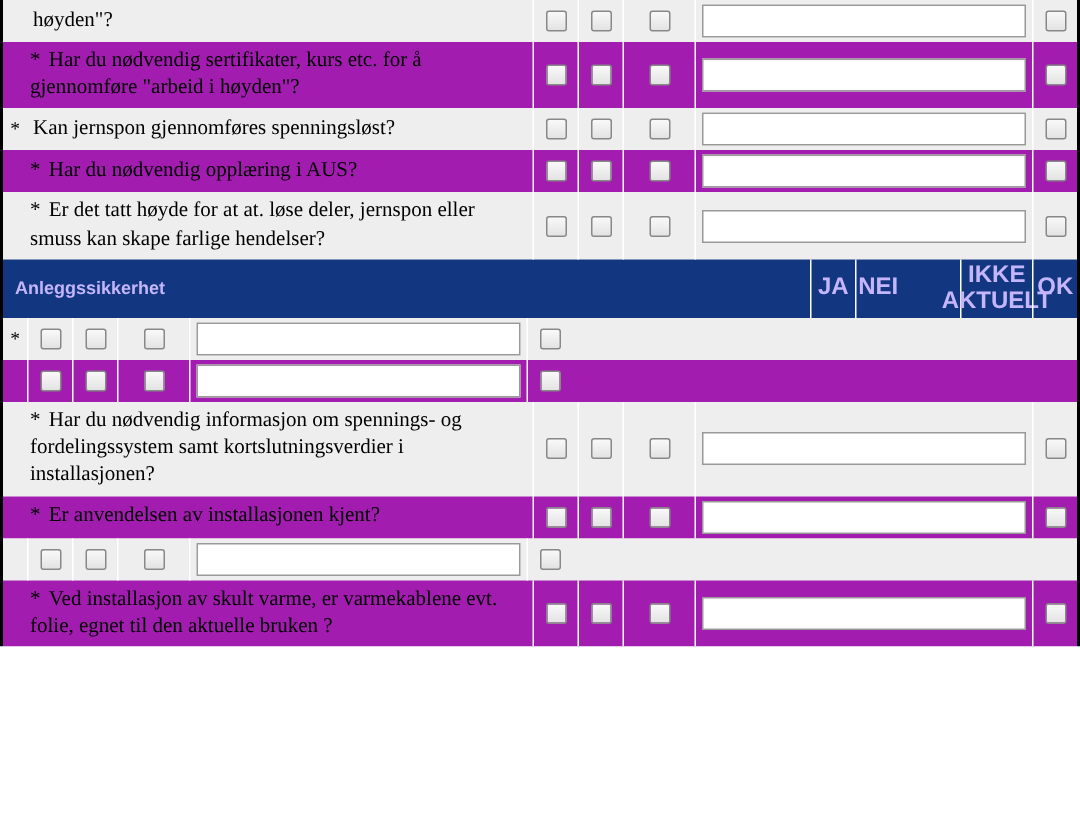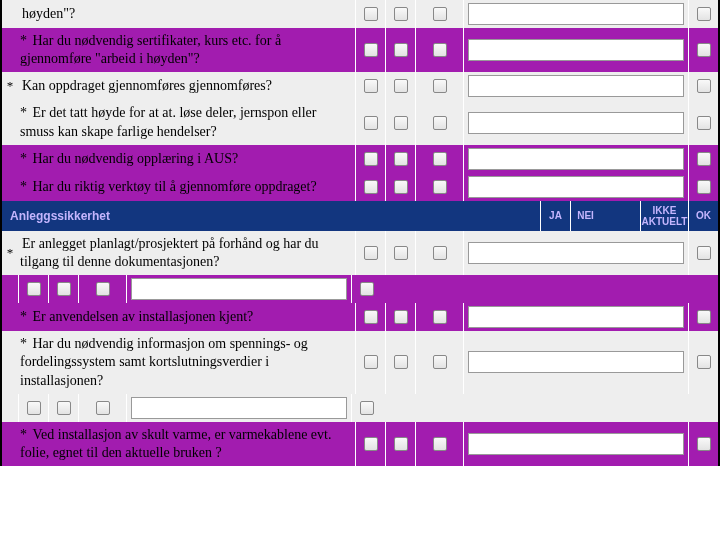--- a/index.html
+++ b/index.html
@@ -100,21 +100,21 @@
     align-items: center;
   }
   .section-header .hcell {
     flex: 0 0 30px;
     width: 30px;
     border-left: 1px solid #fff;
     display: flex;
     align-items: center;
     justify-content: center;
     text-align: center;
-    font-size: 10px;
+    font-size: 16px;
     padding: 2px 0;
   }
   .section-header .hcell-aktuelt {
     flex: 0 0 48px;
     width: 48px;
     line-height: 1.1;
     margin-left: 40px;
   }
   .section-header .hcell-komm {
     flex: 0 0 225px;
@@ -170,21 +170,42 @@
       <div class="cell-kommentar">
         <input type="text" class="kommentar-input" style="">
       </div>
       <div class="cell-ok">
         <div class="cb"></div>
       </div>
     </div>
     <div class="row alt">
       <div class="star">*</div>
       <div class="qtext">
-        <span><span class="star-prefix"></span><span>Kan oppdraget gjennomføres gjennomføres?</span></span>
+        <span><span class="star-prefix"></span><span>Kan jernspon gjennomføres spenningsløst?</span></span>
+      </div>
+      <div class="cell">
+        <div class="cb"></div>
+      </div>
+      <div class="cell">
+        <div class="cb"></div>
+      </div>
+      <div class="cell cell-aktuelt">
+        <div class="cb"></div>
+      </div>
+      <div class="cell-kommentar">
+        <input type="text" class="kommentar-input" style="">
+      </div>
+      <div class="cell-ok">
+        <div class="cb"></div>
+      </div>
+    </div>
+    <div class="row plain">
+      <div class="star"></div>
+      <div class="qtext">
+        <span><span class="star-prefix">* </span><span>Har du nødvendig opplæring i AUS?</span></span>
       </div>
       <div class="cell">
         <div class="cb"></div>
       </div>
       <div class="cell">
         <div class="cb"></div>
       </div>
       <div class="cell cell-aktuelt">
         <div class="cb"></div>
       </div>
@@ -192,62 +213,20 @@
         <input type="text" class="kommentar-input" style="">
       </div>
       <div class="cell-ok">
         <div class="cb"></div>
       </div>
     </div>
     <div class="row alt">
       <div class="star"></div>
       <div class="qtext">
         <span><span class="star-prefix">* </span><span>Er det tatt høyde for at at. løse deler, jernspon eller smuss kan skape farlige hendelser?</span></span>
-      </div>
-      <div class="cell">
-        <div class="cb"></div>
-      </div>
-      <div class="cell">
-        <div class="cb"></div>
-      </div>
-      <div class="cell cell-aktuelt">
-        <div class="cb"></div>
-      </div>
-      <div class="cell-kommentar">
-        <input type="text" class="kommentar-input" style="">
-      </div>
-      <div class="cell-ok">
-        <div class="cb"></div>
-      </div>
-    </div>
-    <div class="row plain">
-      <div class="star"></div>
-      <div class="qtext">
-        <span><span class="star-prefix">* </span><span>Har du nødvendig opplæring i AUS?</span></span>
-      </div>
-      <div class="cell">
-        <div class="cb"></div>
-      </div>
-      <div class="cell">
-        <div class="cb"></div>
-      </div>
-      <div class="cell cell-aktuelt">
-        <div class="cb"></div>
-      </div>
-      <div class="cell-kommentar">
-        <input type="text" class="kommentar-input" style="">
-      </div>
-      <div class="cell-ok">
-        <div class="cb"></div>
-      </div>
-    </div>
-    <div class="row plain">
-      <div class="star"></div>
-      <div class="qtext">
-        <span><span class="star-prefix">* </span><span>Har du riktig verktøy til å gjennomføre oppdraget?</span></span>
       </div>
       <div class="cell">
         <div class="cb"></div>
       </div>
       <div class="cell">
         <div class="cb"></div>
       </div>
       <div class="cell cell-aktuelt">
         <div class="cb"></div>
       </div>
@@ -260,82 +239,79 @@
     </div>
     <div class="section-header">
       <div class="title">Anleggssikkerhet</div>
       <div class="hcell">JA</div>
       <div class="hcell">NEI</div>
       <div class="hcell hcell-aktuelt">IKKE AKTUELT</div>
       <div class="hcell hcell-ok">OK</div>
     </div>
     <div class="row alt">
       <div class="star">*</div>
-      <div class="qtext">
-        <span><span class="star-prefix"></span><span>Er anlegget planlagt/prosjektert på forhånd og har du tilgang til denne dokumentasjonen?</span></span>
-      </div>
-      <div class="cell">
-        <div class="cb"></div>
-      </div>
-      <div class="cell">
-        <div class="cb"></div>
-      </div>
-      <div class="cell cell-aktuelt">
-        <div class="cb"></div>
-      </div>
-      <div class="cell-kommentar">
-        <input type="text" class="kommentar-input" style="">
-      </div>
-      <div class="cell-ok">
-        <div class="cb"></div>
-      </div>
-    </div>
-    <div class="row plain">
-      <div class="star"></div>
+      <div class="cell">
+        <div class="cb"></div>
+      </div>
+      <div class="cell">
+        <div class="cb"></div>
+      </div>
+      <div class="cell cell-aktuelt">
+        <div class="cb"></div>
+      </div>
+      <div class="cell-kommentar">
+        <input type="text" class="kommentar-input" style="">
+      </div>
+      <div class="cell-ok">
+        <div class="cb"></div>
+      </div>
+    </div>
+    <div class="row plain">
+      <div class="star"></div>
+      <div class="cell">
+        <div class="cb"></div>
+      </div>
+      <div class="cell">
+        <div class="cb"></div>
+      </div>
+      <div class="cell cell-aktuelt">
+        <div class="cb"></div>
+      </div>
+      <div class="cell-kommentar">
+        <input type="text" class="kommentar-input" style="">
+      </div>
+      <div class="cell-ok">
+        <div class="cb"></div>
+      </div>
+    </div>
+    <div class="row alt">
+      <div class="star"></div>
+      <div class="qtext">
+        <span><span class="star-prefix">* </span><span>Har du nødvendig informasjon om spennings- og fordelingssystem samt kortslutningsverdier i installasjonen?</span></span>
+      </div>
       <div class="cell">
         <div class="cb"></div>
       </div>
       <div class="cell">
         <div class="cb"></div>
       </div>
       <div class="cell cell-aktuelt">
         <div class="cb"></div>
       </div>
       <div class="cell-kommentar">
         <input type="text" class="kommentar-input" style="">
       </div>
       <div class="cell-ok">
         <div class="cb"></div>
       </div>
     </div>
     <div class="row plain">
       <div class="star"></div>
       <div class="qtext">
         <span><span class="star-prefix">* </span><span>Er anvendelsen av installasjonen kjent?</span></span>
-      </div>
-      <div class="cell">
-        <div class="cb"></div>
-      </div>
-      <div class="cell">
-        <div class="cb"></div>
-      </div>
-      <div class="cell cell-aktuelt">
-        <div class="cb"></div>
-      </div>
-      <div class="cell-kommentar">
-        <input type="text" class="kommentar-input" style="">
-      </div>
-      <div class="cell-ok">
-        <div class="cb"></div>
-      </div>
-    </div>
-    <div class="row alt">
-      <div class="star"></div>
-      <div class="qtext">
-        <span><span class="star-prefix">* </span><span>Har du nødvendig informasjon om spennings- og fordelingssystem samt kortslutningsverdier i installasjonen?</span></span>
       </div>
       <div class="cell">
         <div class="cb"></div>
       </div>
       <div class="cell">
         <div class="cb"></div>
       </div>
       <div class="cell cell-aktuelt">
         <div class="cb"></div>
       </div>

